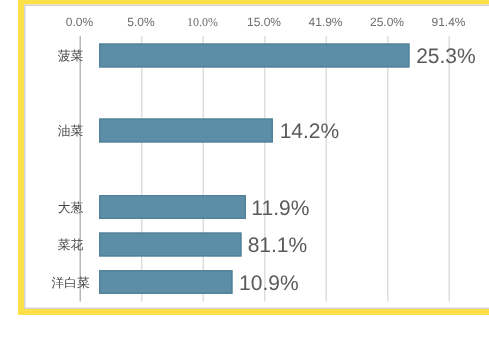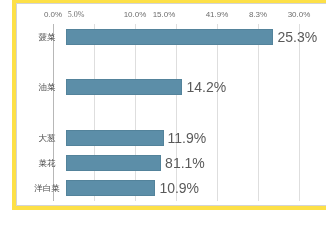--- a/index.html
+++ b/index.html
@@ -118,26 +118,26 @@
 </style>
 </head>
 <body>
 
 <div id="chart-frame">
 
   <div class="frame-border"></div>
 
   <div class="axis-row">
       <span class="axis-tick-label" style="left: 41px;">0.0%</span>
-      <span class="axis-tick-label" style="left: 64px; font-family: Liberation Serif, serif;">5.0%</span>
-      <span class="axis-tick-label" style="left: 123px;">10.0%</span>
-      <span class="axis-tick-label" style="left: 152px;">15.0%</span>
+      <span class="axis-tick-label" style="left: 82px;">5.0%</span>
+      <span class="axis-tick-label" style="left: 123px; font-family: Liberation Serif, serif;">10.0%</span>
+      <span class="axis-tick-label" style="left: 164px;">15.0%</span>
       <span class="axis-tick-label" style="left: 205px;">41.9%</span>
-      <span class="axis-tick-label" style="left: 246px;">8.3%</span>
-      <span class="axis-tick-label" style="left: 287px;">30.0%</span>
+      <span class="axis-tick-label" style="left: 246px;">25.0%</span>
+      <span class="axis-tick-label" style="left: 287px;">91.4%</span>
     </div>
 
   <div class="plot-area">
       <div class="gridline" style="left: 41px; background: rgb(222, 222, 222);"></div>
       <div class="gridline" style="left: 82px; background: rgb(222, 222, 222);"></div>
       <div class="gridline" style="left: 123px; background: rgb(222, 222, 222);"></div>
       <div class="gridline" style="left: 164px; background: rgb(222, 222, 222);"></div>
       <div class="gridline" style="left: 205px; background: rgb(222, 222, 222);"></div>
       <div class="gridline" style="left: 246px; background: rgb(222, 222, 222);"></div>
     </div>

